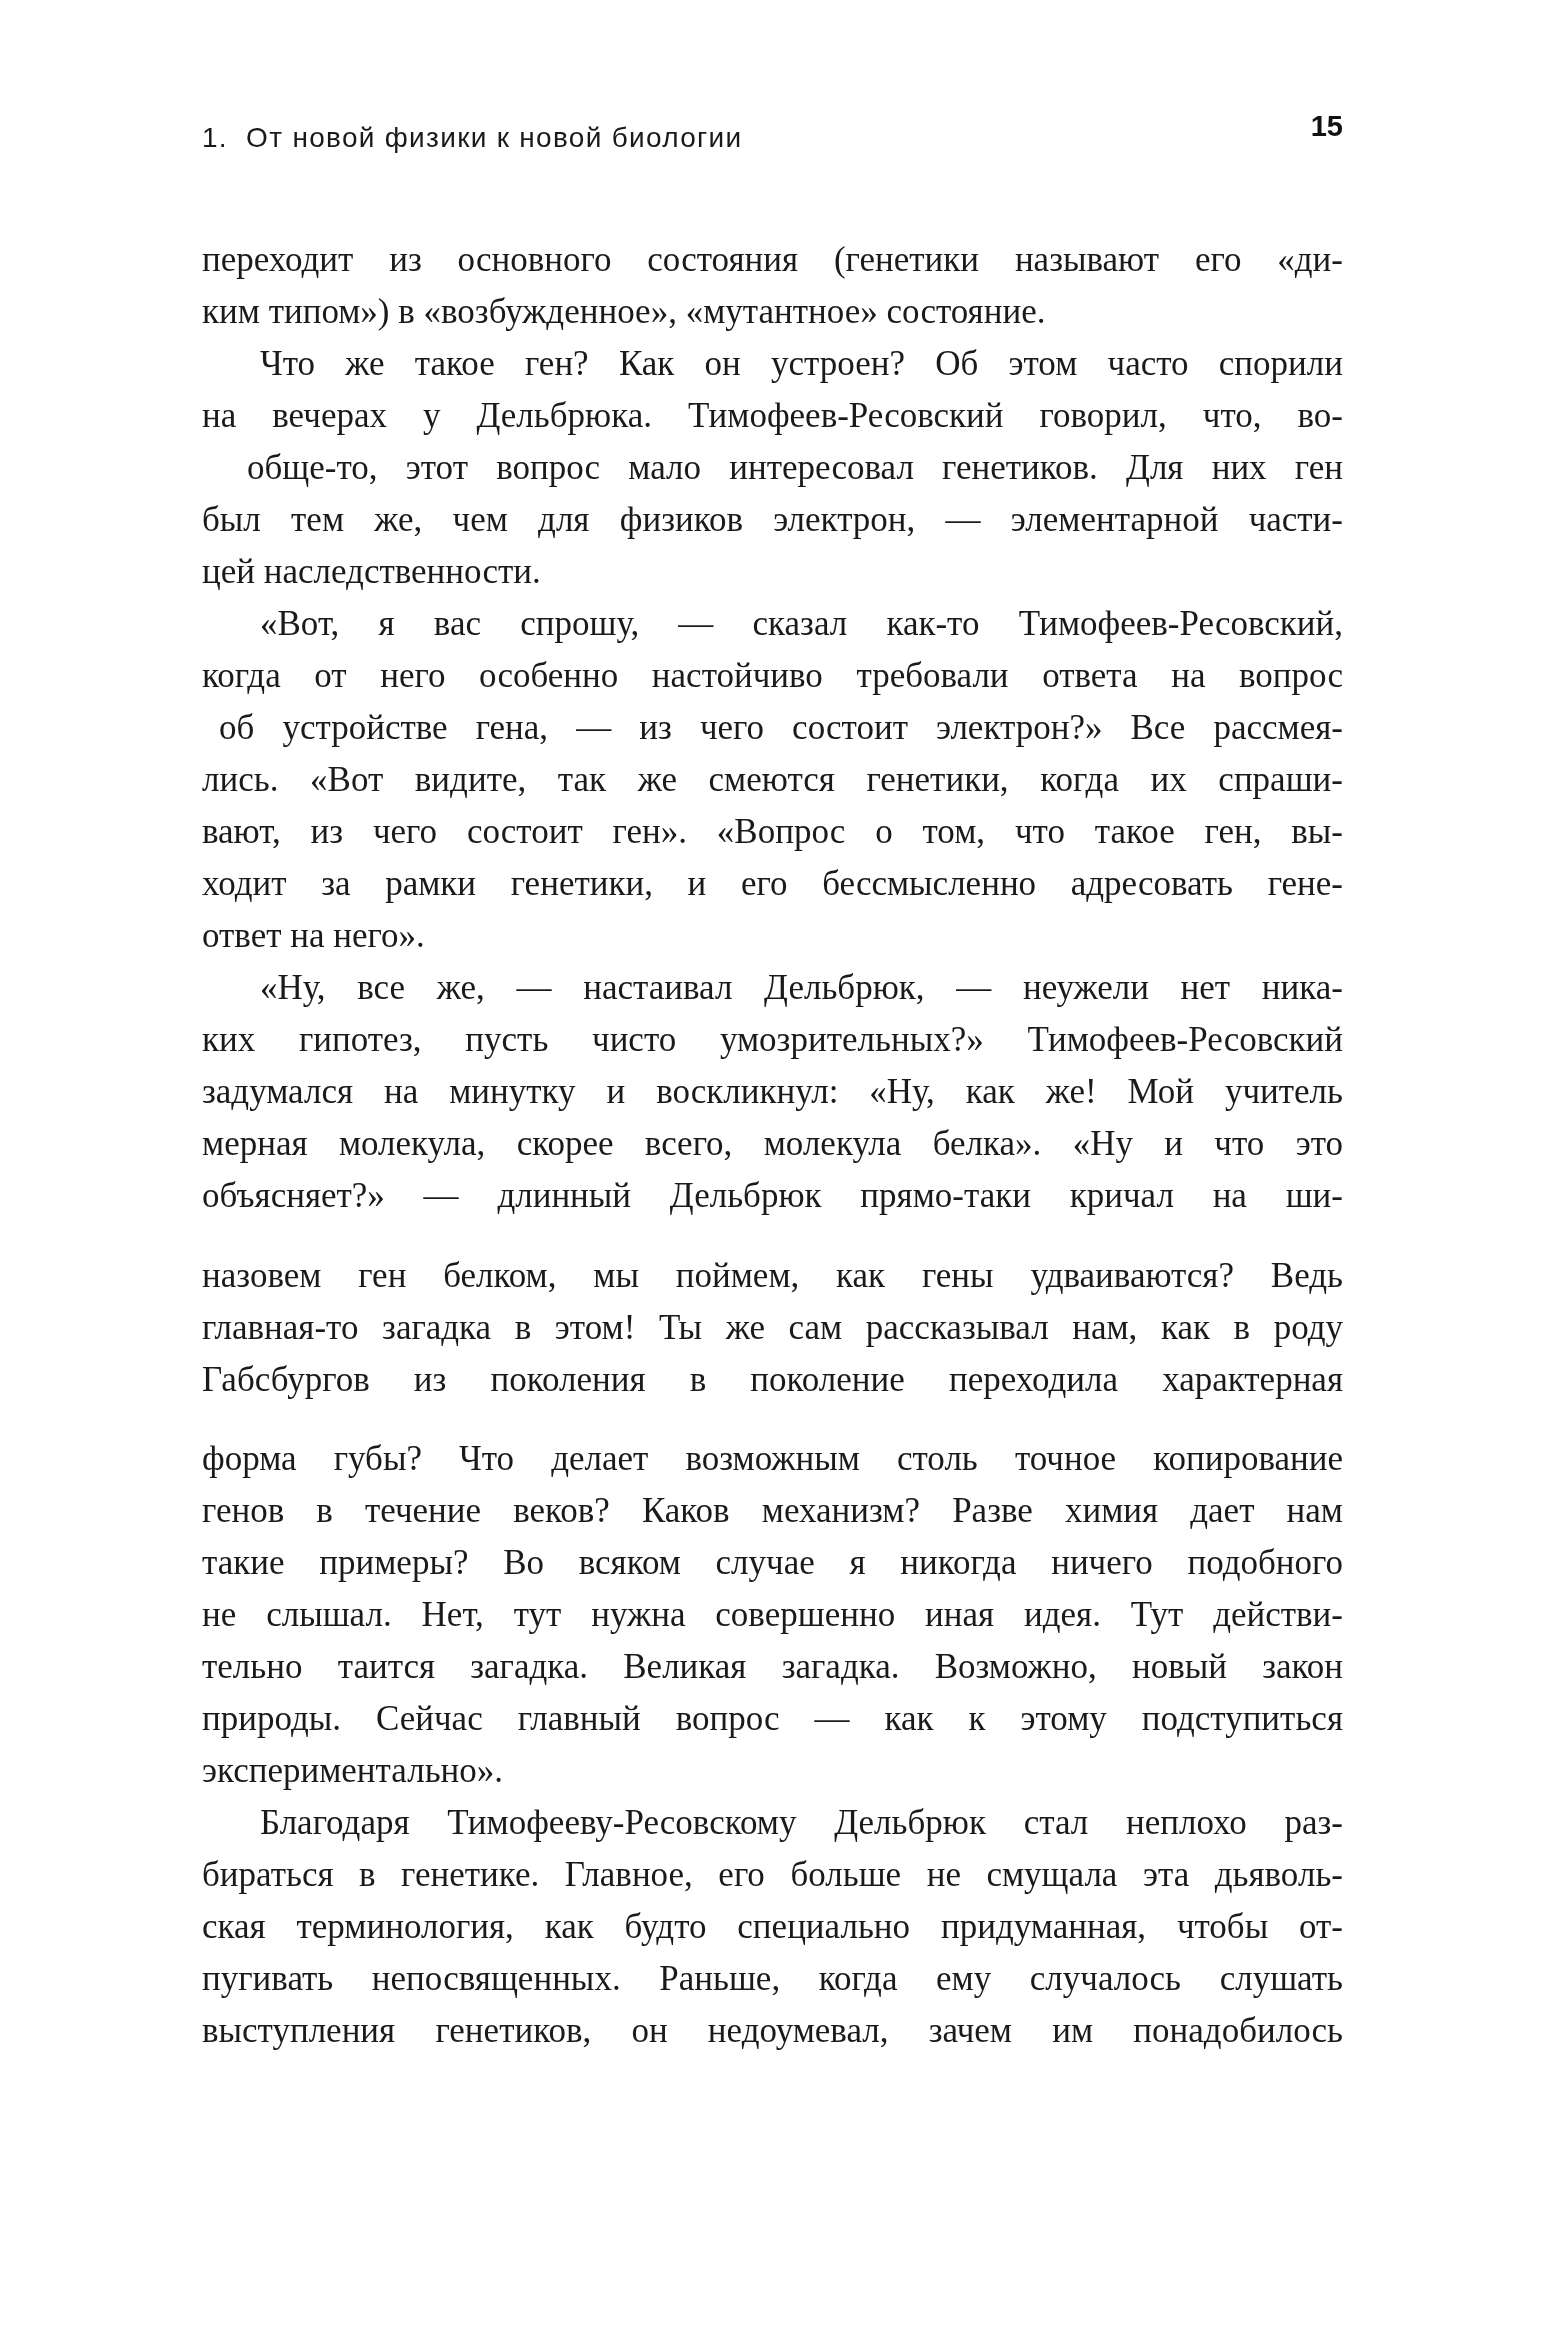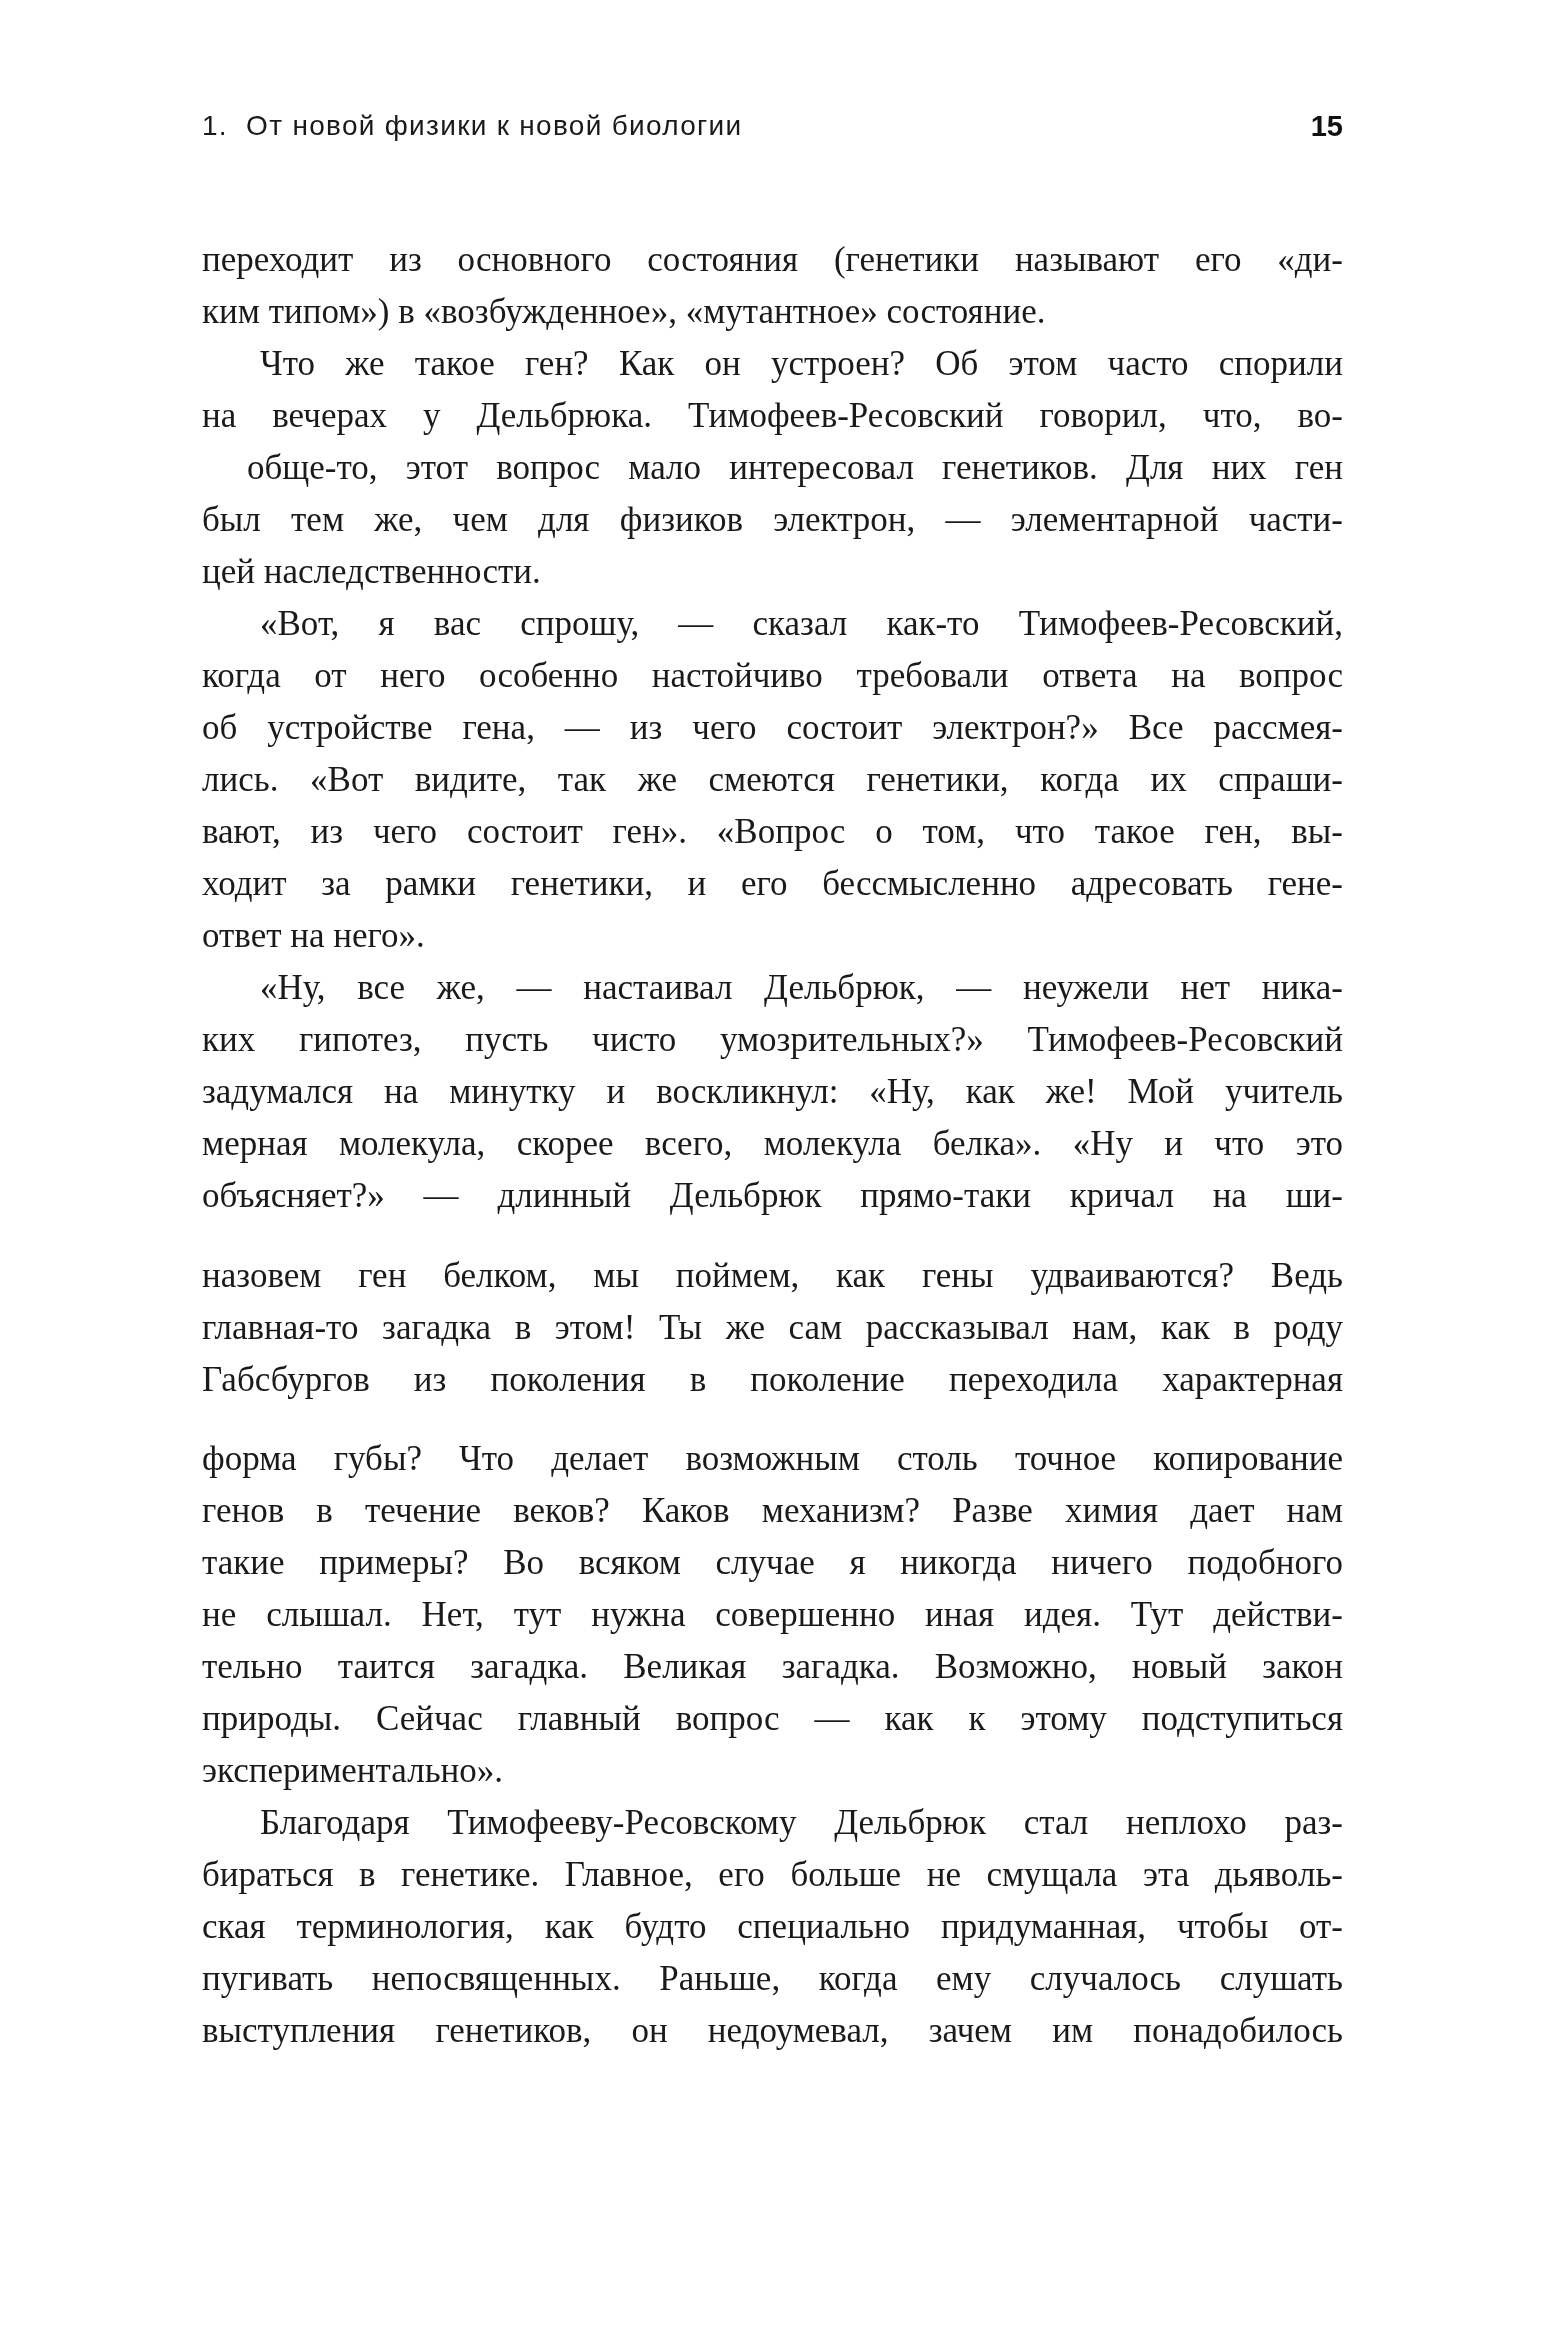--- a/index.html
+++ b/index.html
@@ -28,21 +28,21 @@
       width: 1141px;
       height: 38px;
       font-family: "Liberation Sans", sans-serif;
       font-size: 28px;
       line-height: 38px;
       color: #1a1a1a;
     }
     .running-head .chapter {
       position: absolute;
       left: 0;
-      top: 0;
+      top: 12px;
       letter-spacing: 1.3px;
       white-space: pre;
     }
     .running-head .folio {
       position: absolute;
       right: 0;
       top: 0;
       font-weight: bold;
       font-size: 29px;
       color: #111;
@@ -92,21 +92,21 @@
       <span class="line indent" style="white-space: normal;">Что же такое ген? Как он устроен? Об этом часто спорили</span>
       <span class="line" style="white-space: normal;">на вечерах у Дельбрюка. Тимофеев-Ресовский говорил, что, во-</span>
       <span class="line" style="white-space: normal; margin-left: 45px;">обще-то, этот вопрос мало интересовал генетиков. Для них ген</span>
       <span class="line" style="white-space: normal;">был тем же, чем для физиков электрон, — элементарной части-</span>
       <span class="line last" style="white-space: normal;">цей наследственности.</span>
     </div>
 
     <div>
       <span class="line indent" style="white-space: normal;">«Вот, я вас спрошу, — сказал как-то Тимофеев-Ресовский,</span>
       <span class="line" style="white-space: normal;">когда от него особенно настойчиво требовали ответа на вопрос</span>
-      <span class="line" style="white-space: normal;">об устройстве гена, — из чего состоит электрон?» Все рассмея-</span>
+      <span class="line" style="white-space: normal; margin-left: 17px;">об устройстве гена, — из чего состоит электрон?» Все рассмея-</span>
       <span class="line" style="white-space: normal;">лись. «Вот видите, так же смеются генетики, когда их спраши-</span>
       <span class="line" style="white-space: normal;">вают, из чего состоит ген». «Вопрос о том, что такое ген, вы-</span>
       <span class="line" style="white-space: normal;">ходит за рамки генетики, и его бессмысленно адресовать гене-</span>
       <span class="line last" style="white-space: normal;">ответ на него».</span>
     </div>
 
     <div>
       <span class="line indent" style="white-space: normal;">«Ну, все же, — настаивал Дельбрюк, — неужели нет ника-</span>
       <span class="line" style="white-space: normal;">ких гипотез, пусть чисто умозрительных?» Тимофеев-Ресовский</span>
       <span class="line" style="white-space: normal;">задумался на минутку и воскликнул: «Ну, как же! Мой учитель</span>

